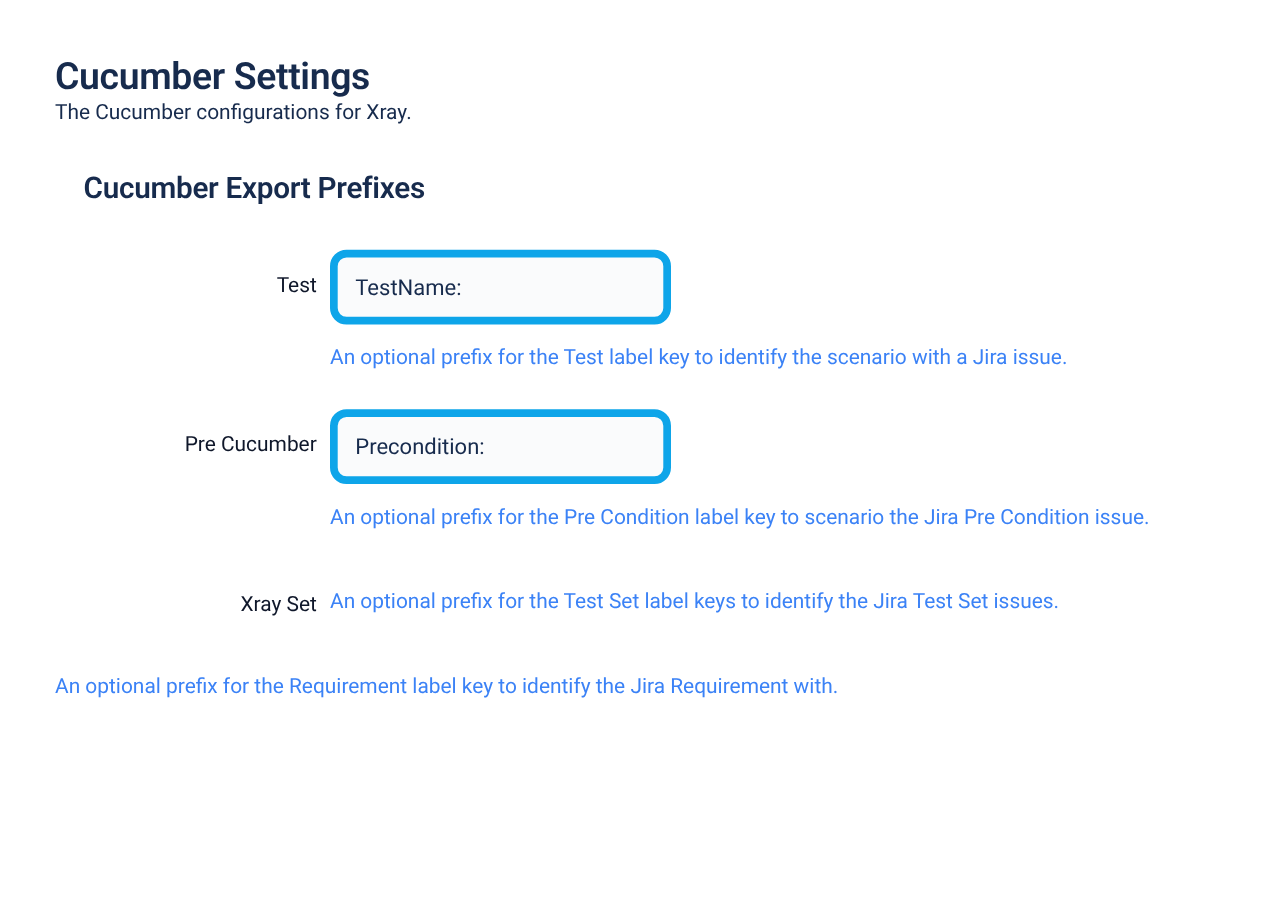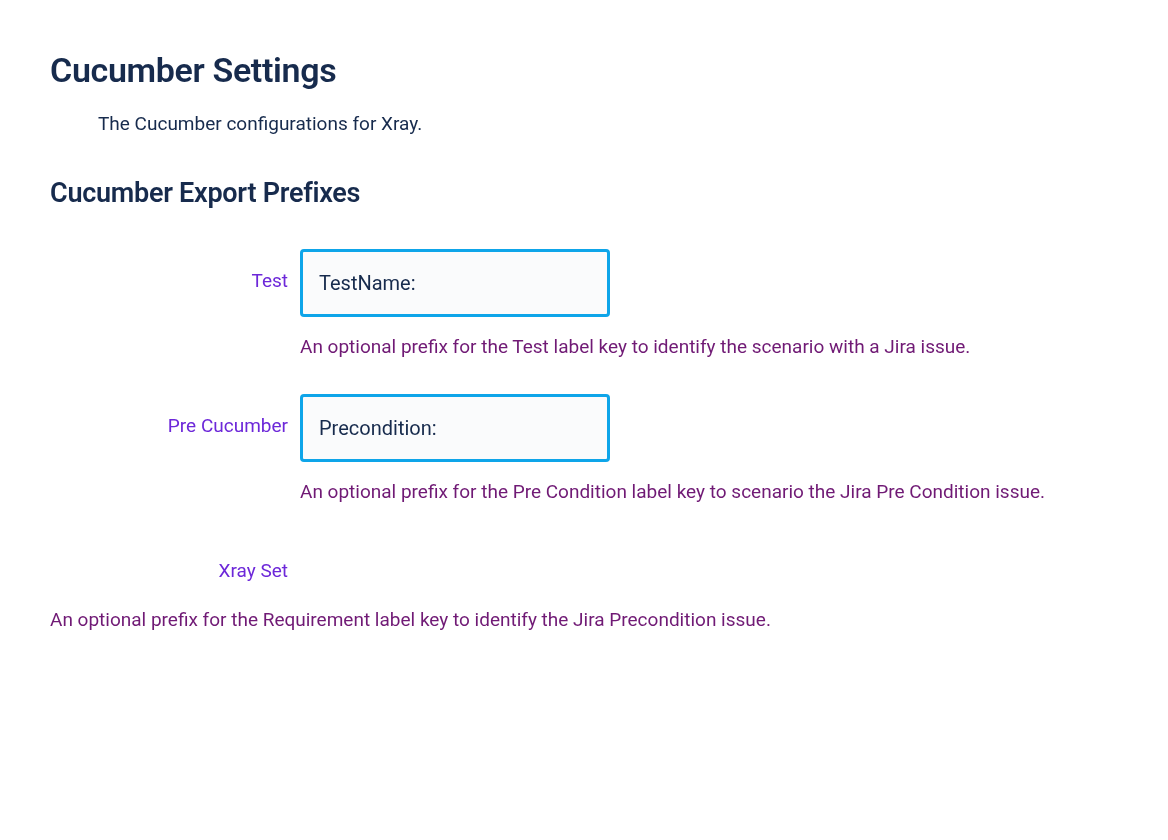--- a/index.html
+++ b/index.html
@@ -11,68 +11,67 @@
       font-family: -apple-system, BlinkMacSystemFont, "Segoe UI", Roboto, "Helvetica Neue", Arial, sans-serif;
       background: #ffffff;
       padding: 50px;
       color: #172B4D;
       width: 1168px;
     }
     h1 {
       font-size: 34px;
       font-weight: 600;
       color: #172B4D;
-      margin-bottom: 22px;
       letter-spacing: -0.01em;
     }
     .description {
       font-size: 19px;
       color: #172B4D;
       margin-bottom: 42px;
       font-weight: 400;
-      margin-left: 48px;
     }
     h2 {
       font-size: 27px;
       font-weight: 600;
       color: #172B4D;
       margin-bottom: 40px;
       letter-spacing: -0.01em;
+      margin-left: 26px;
     }
     .form-row {
       display: flex;
       align-items: flex-start;
       margin-bottom: 8px;
     }
     .form-label {
       width: 250px;
       text-align: right;
       padding-right: 12px;
       font-size: 19px;
-      color: #6d28d9;
+      color: #0f172a;
       padding-top: 20px;
       flex-shrink: 0;
     }
     .form-field {
       flex: 1;
     }
     .form-input {
       width: 310px;
       height: 68px;
       padding: 0 16px;
-      border: 3px solid #0ea5e9;
-      border-radius: 4px;
+      border: 7px solid #0ea5e9;
+      border-radius: 15px;
       background: #FAFBFC;
       font-size: 20px;
       color: #172B4D;
       font-family: inherit;
     }
     .form-help {
       font-size: 19px;
-      color: #701a75;
+      color: #3b82f6;
       margin-top: 18px;
       margin-bottom: 28px;
     }
   </style>
 </head>
 <body>
 
 <h1>Cucumber Settings</h1>
 <p class="description">The Cucumber configurations for Xray.</p>
 
@@ -90,20 +89,21 @@
   <div class="form-label">Pre Cucumber</div>
   <div class="form-field">
     <input class="form-input" type="text" value="Precondition:" style="">
     <div class="form-help">An optional prefix for the Pre Condition label key to scenario the Jira Pre Condition issue.</div>
   </div>
 </div>
 
 <div class="form-row">
   <div class="form-label">Xray Set</div>
   <div class="form-field">
+    <div class="form-help">An optional prefix for the Test Set label keys to identify the Jira Test Set issues.</div>
   </div>
 </div>
 
 <div class="form-row">
   <div class="form-field">
-    <div class="form-help">An optional prefix for the Requirement label key to identify the Jira Precondition issue.</div>
+    <div class="form-help">An optional prefix for the Requirement label key to identify the Jira Requirement with.</div>
   </div>
 </div>
 
 </body></html>

